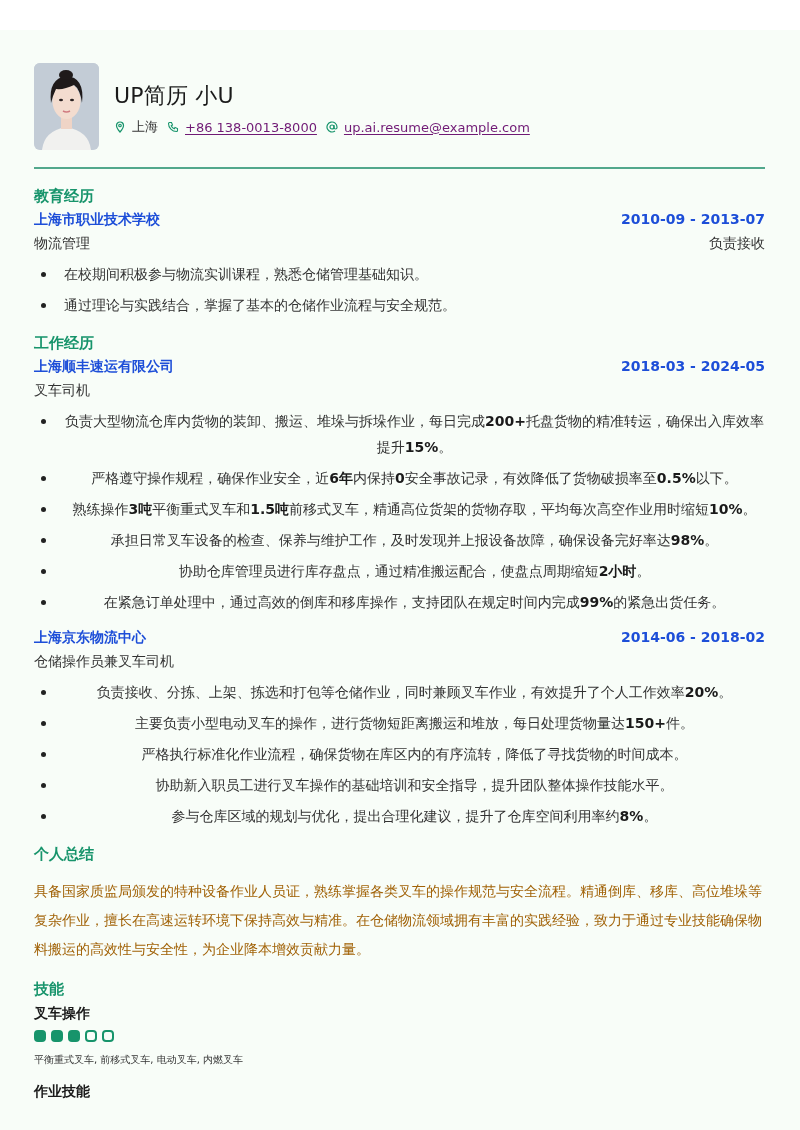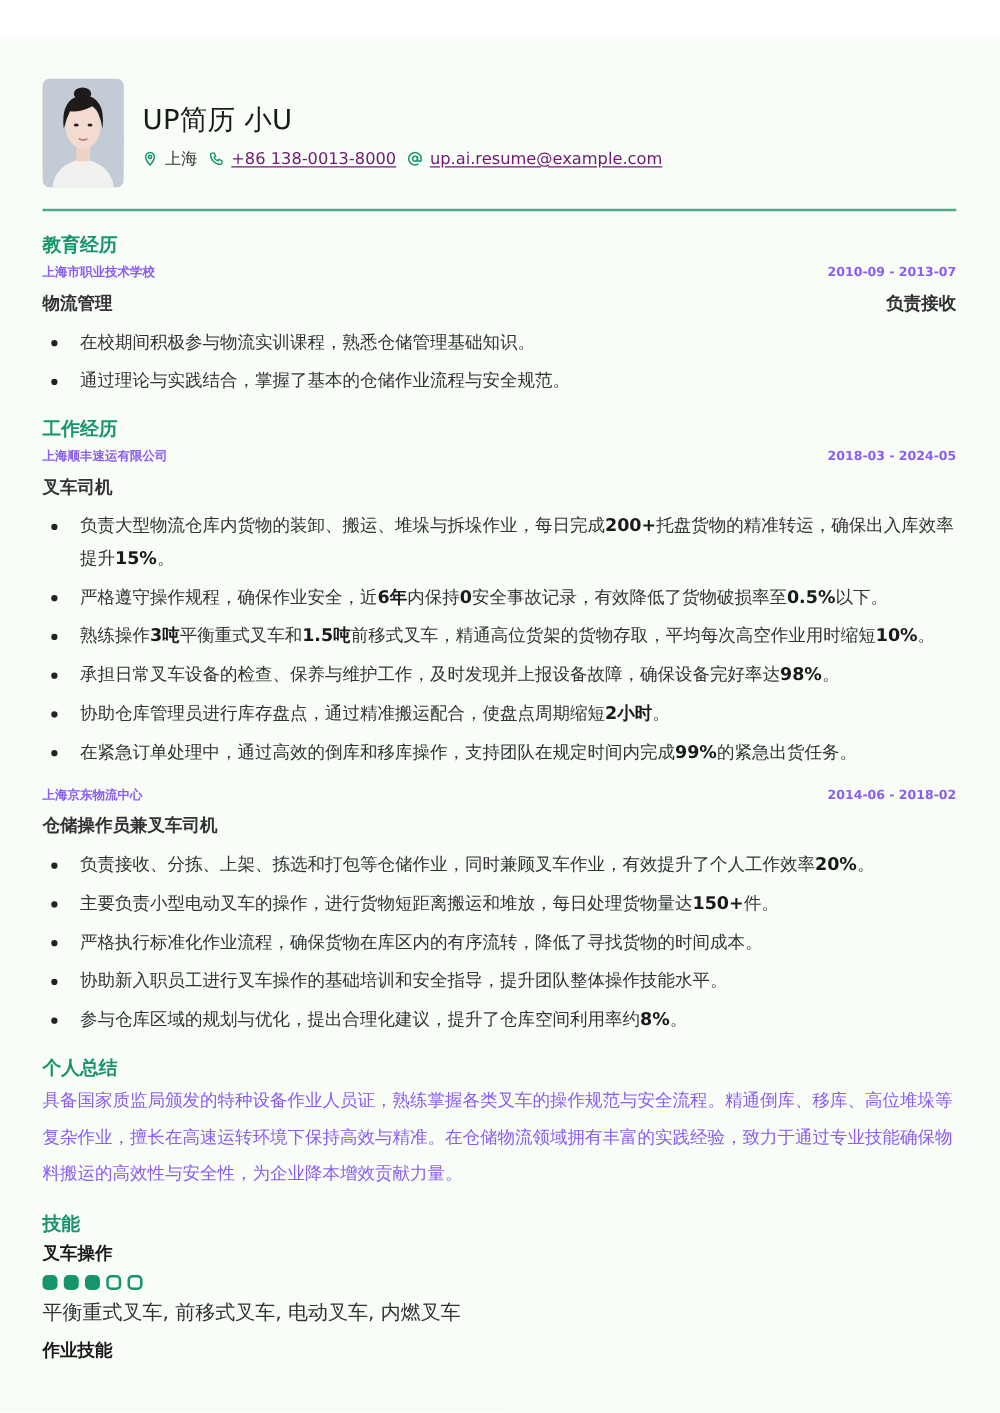--- a/index.html
+++ b/index.html
@@ -33,45 +33,45 @@
     .contact a { color: #701a75; text-decoration: underline; text-underline-offset: 2px; }
     .divider {
       position: absolute; left: 34px; top: 137px; width: 731px; height: 1.5px;
       background: #52a88c;
     }
     .content { position: absolute; left: 34px; top: 155px; width: 731px; }
     .section-title {
       font-size: 15px; font-weight: bold; color: #17946b; height: 22px; line-height: 22px;
     }
     .entry-head {
-      display: flex; justify-content: space-between; font-size: 10px; font-weight: bold;
-      color: #8b5cf6; height: 24px; line-height: 24px;
+      display: flex; justify-content: space-between; font-size: 14px; font-weight: bold;
+      color: #1d4ed8; height: 24px; line-height: 24px;
     }
     .entry-sub {
       display: flex; justify-content: space-between; font-size: 14px; color: #333;
-      height: 24px; line-height: 24px; font-weight: bold;
+      height: 24px; line-height: 24px;
     }
     ul.bullets { list-style: none; margin-top: 6px; }
     ul.bullets li {
       position: relative; padding-left: 30px; font-size: 14px; color: #333;
       line-height: 26px; margin-bottom: 5px;
     }
     ul.bullets li::before {
       content: ""; position: absolute; left: 7px; top: 11px; width: 5px; height: 5px;
       border-radius: 50%; background: #222;
     }
     ul.bullets li b { color: #1a1a1a; font-weight: bold; }
     .sec { margin-bottom: 14px; }
-    .job { margin-bottom: 10px; }
-    .summary { font-size: 14px; color: #8b5cf6; line-height: 29px; margin-top: 2px; }
+    .job { margin-bottom: 10px; text-align: center; }
+    .summary { font-size: 14px; color: #a16207; line-height: 29px; margin-top: 12px; }
     .skill-name { font-size: 14px; font-weight: bold; color: #1a1a1a; height: 26px; line-height: 26px; }
     .rating { display: flex; gap: 5px; margin-top: 2px; height: 16px; align-items: center; }
     .dot { width: 12px; height: 12px; border-radius: 4px; border: 2px solid #17946b; }
     .dot.filled { background: #17946b; }
-    .skill-desc { font-size: 16px; color: #333; margin-top: 6px; height: 20px; line-height: 20px; }
+    .skill-desc { font-size: 10px; color: #333; margin-top: 6px; height: 20px; line-height: 20px; }
   </style>
 </head>
 <body>
 
 <div class="page">
   <div class="header">
     <div class="photo">
       <svg viewBox="0 0 65 87">
         <rect width="65" height="87" fill="#c3ccd6"></rect>
         <path d="M8 87 Q10 68 32 64 Q55 68 57 87 Z" fill="#f1f1ef"></path>

